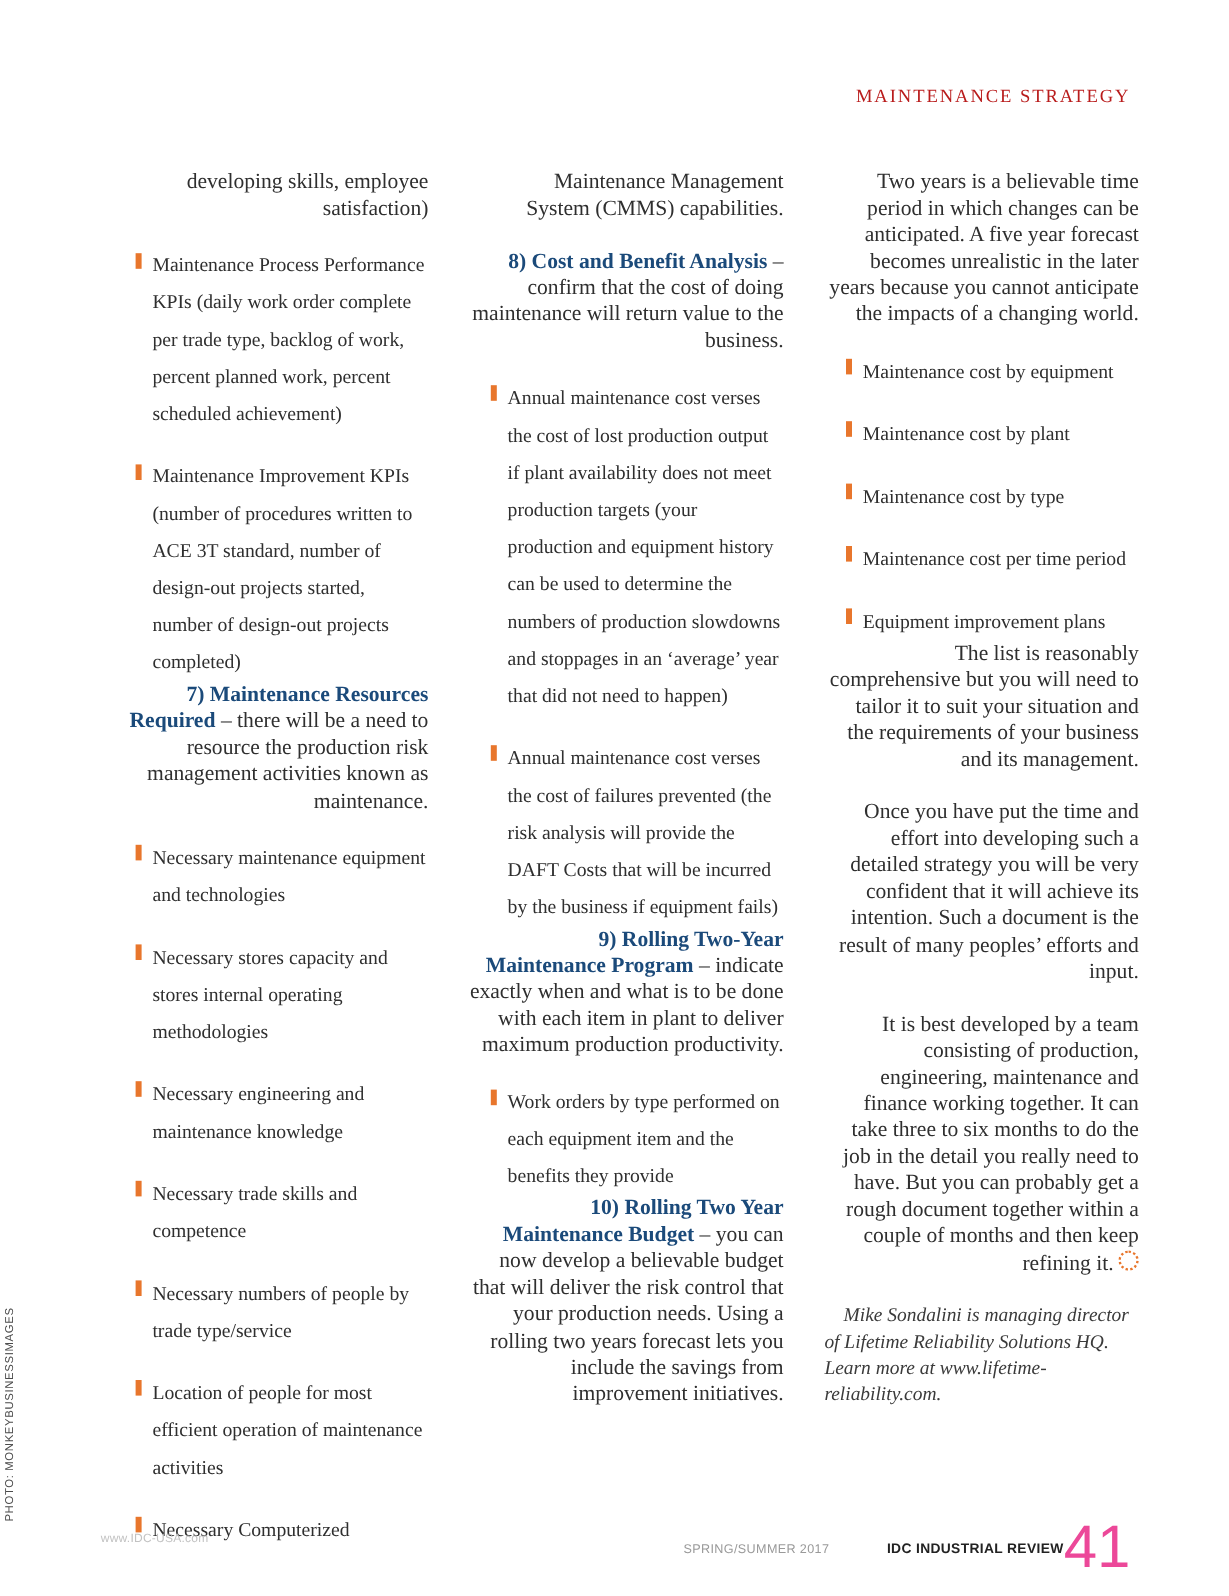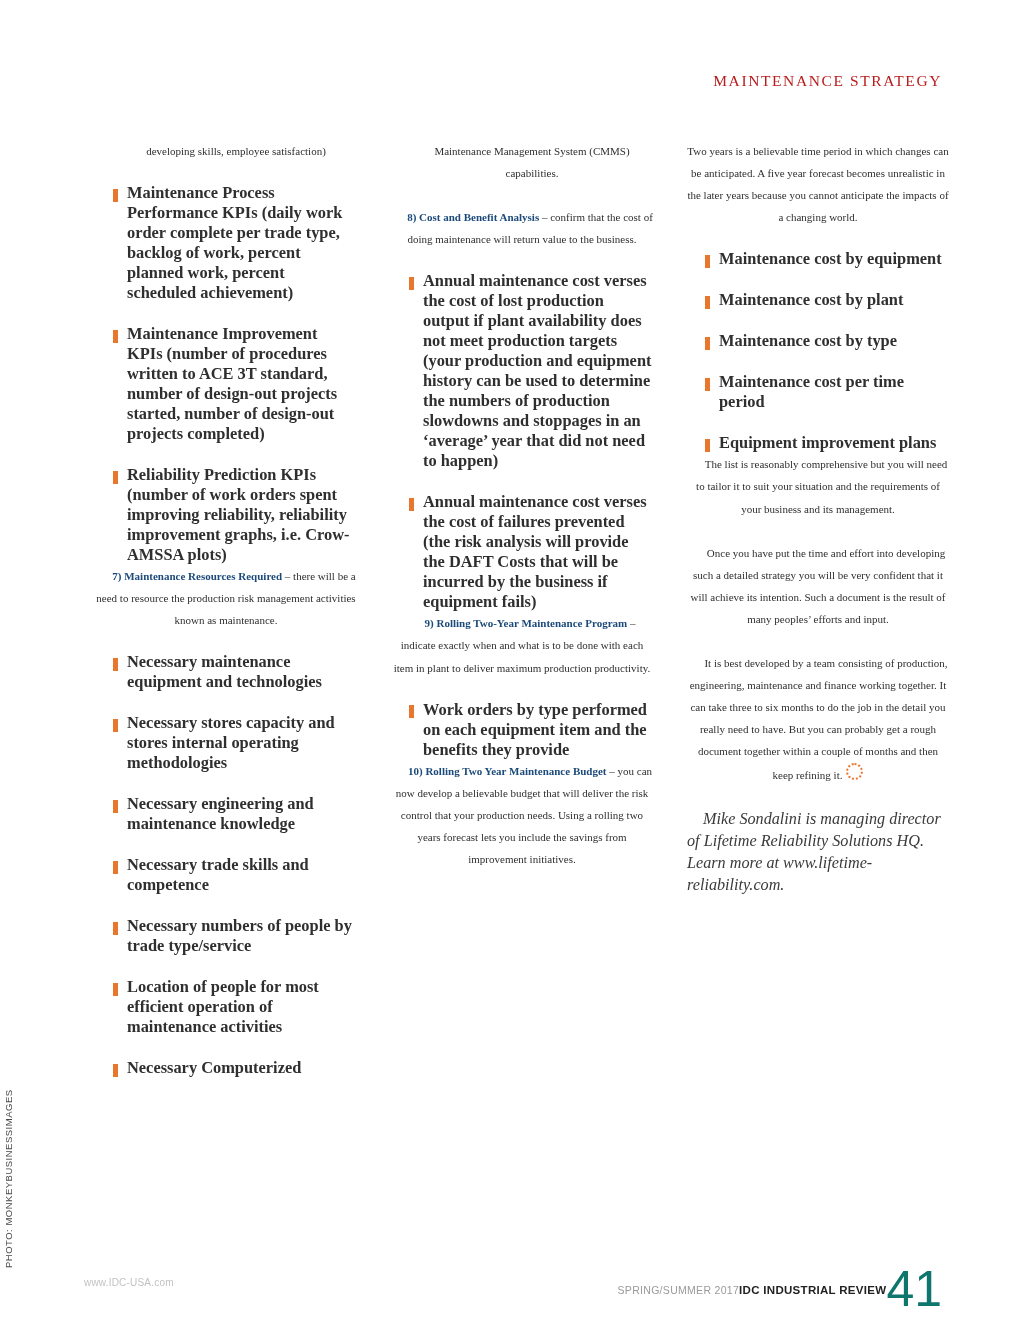--- a/index.html
+++ b/index.html
@@ -54,23 +54,23 @@
     align-items: flex-start;
   }
   .col {
     width: 262px;
     flex: 0 0 262px;
   }
 
   
   p.body {
     margin: 0 0 0 0;
-    font-size: 11px;
+    font-size: 18px;
     line-height: 22.1px;
-    text-align: center;
+    text-align: right;
     color: #2f2f2f;
     hyphens: none;
   }
   p.body + p.body { margin-top: 22px; }
   p.indent { text-indent: 16px; }
   p.cont { margin-left: 20px; }
 
   .head {
     color: #1b4a7a;
     font-weight: bold;
@@ -78,25 +78,24 @@
 
   
   ul.bullets {
     list-style: none;
     margin: 21px 0 0 0;
     padding: 0 0 0 18px;
   }
   ul.bullets li {
     position: relative;
     font-size: 16.4px;
-    line-height: 20px;
+    line-height: 31px;
     padding-left: 14px;
     margin-bottom: 21px;
     color: #2f2f2f;
-    font-weight: bold;
   }
   ul.bullets li:last-child { margin-bottom: 0; }
   ul.bullets li::before {
     content: "";
     position: absolute;
     left: 0;
     top: 5.5px;
     width: 5px;
     height: 13px;
     background: #e8762c;
@@ -149,26 +148,27 @@
     font-size: 10.5px;
     letter-spacing: 0.3px;
     color: #9a9a9a;
   }
   .footer-pub {
     font-family: "Liberation Sans", "DejaVu Sans", sans-serif;
     font-size: 11.5px;
     font-weight: bold;
     letter-spacing: 0.3px;
     color: #222222;
+    margin-left: 48px;
   }
   .page-number {
     font-family: "Liberation Sans", "DejaVu Sans", sans-serif;
     font-size: 50px;
     font-weight: 300;
-    color: #0f766e;
+    color: #ec4899;
     line-height: 1;
     position: relative;
     top: 12px;
   }
 </style>
 </head>
 <body>
 
 <div class="running-head">MAINTENANCE STRATEGY</div>
 
@@ -176,21 +176,20 @@
 
 <div class="columns">
 
   <div class="col">
 
     <p class="body cont">developing skills, employee satisfaction)</p>
 
     <ul class="bullets">
       <li>Maintenance Process Performance KPIs (daily work order complete per trade type, backlog of work, percent planned work, percent scheduled achievement)</li>
       <li>Maintenance Improvement KPIs (number of procedures written to ACE 3T standard, number of design-out projects started, number of design-out projects completed)</li>
-      <li>Reliability Prediction KPIs (number of work orders spent improving reliability, reliability improvement graphs, i.e. Crow-AMSSA plots)</li>
     </ul>
 
     <p class="body after-list indent"><span class="head">7) Maintenance Resources Required</span><span> – there will be a need to resource the production risk management activities known as maintenance.</span></p>
 
     <ul class="bullets">
       <li>Necessary maintenance equipment and technologies</li>
       <li>Necessary stores capacity and stores internal operating methodologies</li>
       <li>Necessary engineering and maintenance knowledge</li>
       <li>Necessary trade skills and competence</li>
       <li>Necessary numbers of people by trade type/service</li>

